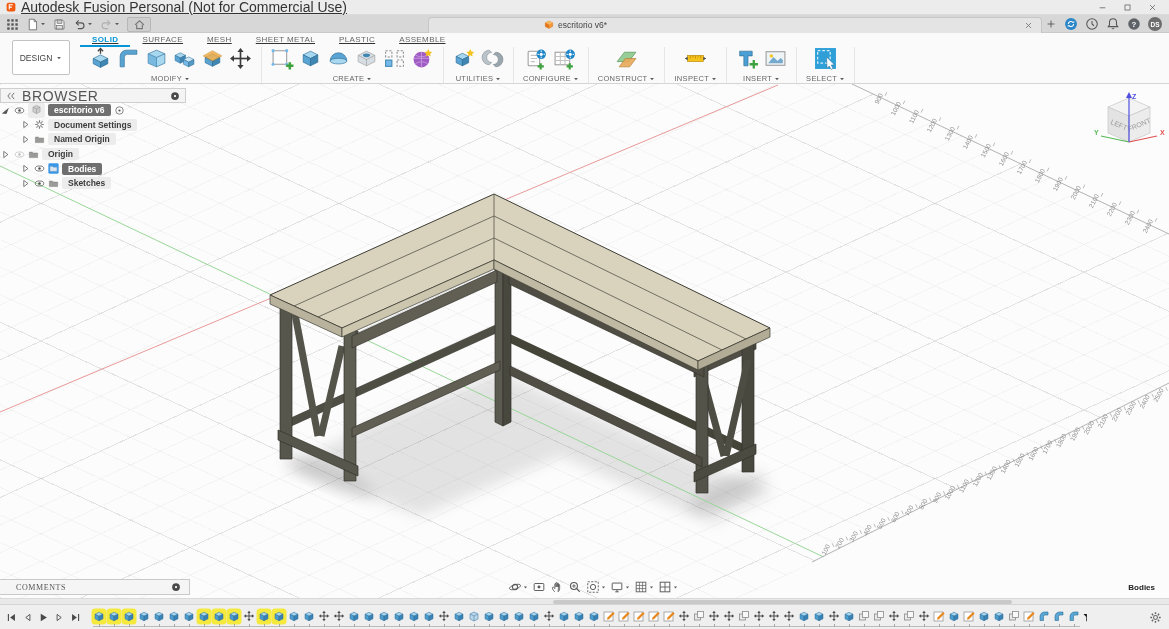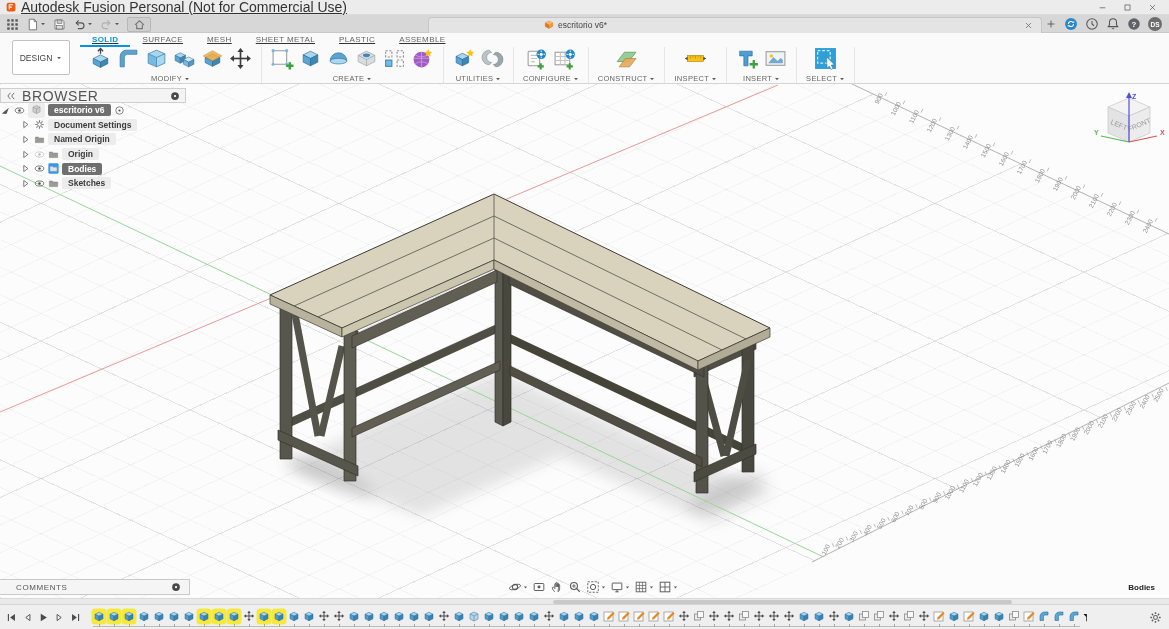--- a/index.html
+++ b/index.html
@@ -67,21 +67,21 @@
   .brow .ic{width:11px;height:11px;flex:0 0 auto;}
   .pill{background:rgba(235,235,235,.95);border-radius:2px;padding:1px 6px;color:#3c3c3c;white-space:nowrap;font-weight:bold;}
   .pill.sel{background:#6f6f6f;color:#fff;}
   .pill.iconpill{padding:1px 3px;}
   .root .pill.sel{font-weight:700;}
 
   
   .viewcube{position:absolute;left:1093px;top:6px;width:72px;height:74px;}
 
   
-  .comments{position:absolute;left:0;bottom:3px;width:190px;height:16px;background:#f5f5f5;border:1px solid #c9c9c9;border-left:none;box-sizing:border-box;display:flex;align-items:center;padding:0 8px 0 16px;}
+  .comments{position:absolute;left:0;bottom:3px;width:190px;height:16px;background:#f5f5f5;border:1px solid #c9c9c9;border-left:none;box-sizing:border-box;display:flex;align-items:center;padding:0 8px 0 16px;font-family:Liberation Serif, serif;}
   .comments .ttl{font-size:8px;letter-spacing:.6px;color:#555;}
   .comments .spacer{flex:1;}
   .comments .ic{width:10px;height:10px;}
   .navbar{position:absolute;left:508px;bottom:3px;height:16px;display:flex;align-items:center;gap:4px;}
   .navbtn{display:flex;align-items:center;gap:1px;}
   .navbtn .ic{width:14px;height:14px;}
   .navbtn .caret{width:5px;height:5px;}
   .hint{position:absolute;right:14px;bottom:6px;font-size:8px;font-weight:700;color:#222;}
 
   
@@ -711,21 +711,21 @@
               </svg>
             </span>
 
     <span class="ic ">
               <svg viewBox="0 0 16 16" xmlns="http://www.w3.org/2000/svg">
                 <path d="M2 4.5h4.2l1.4 1.4H14v6.6H2z" fill="#9a9a98" stroke="#7c7c7a" stroke-width=".7"></path>
               </svg>
             </span>
     <span class="pill">Named Origin</span>
   </div>
-  <div class="brow" style="padding-left:20px">
+  <div class="brow" style="">
     <span class="ic ">
               <svg viewBox="0 0 16 16" xmlns="http://www.w3.org/2000/svg">
                 <path d="M5.5 3.5l6 4.5-6 4.5z" fill="#fdfdfd" stroke="#555" stroke-width="1.1"></path>
               </svg>
             </span>
     <span class="ic ">
               <svg viewBox="0 0 16 16" xmlns="http://www.w3.org/2000/svg">
                 <ellipse cx="8" cy="8" rx="6.2" ry="3.7" fill="none" stroke="#bdbdbd" stroke-width="1.1"></ellipse>
                 <circle cx="8" cy="8" r="1.8" fill="#bdbdbd"></circle>
               </svg>

